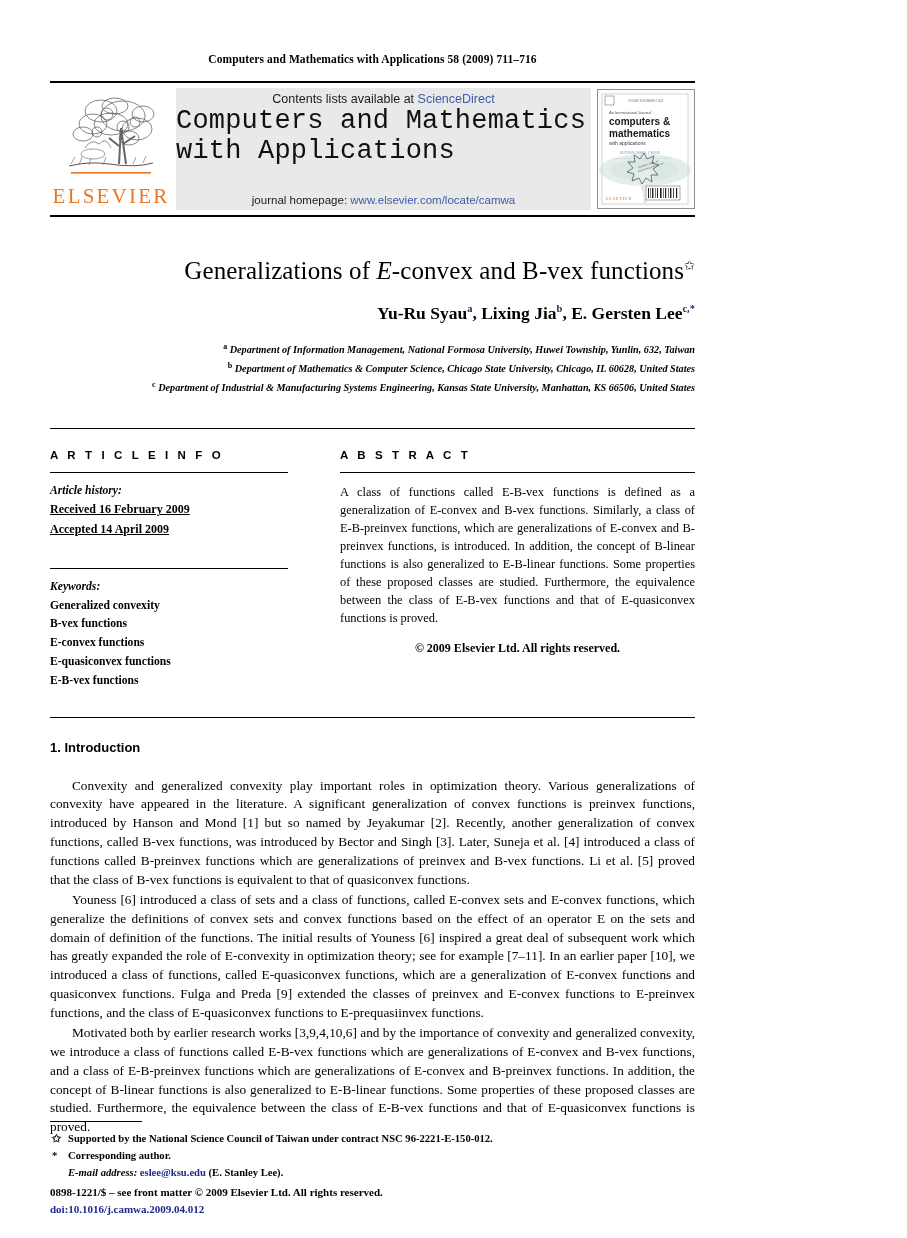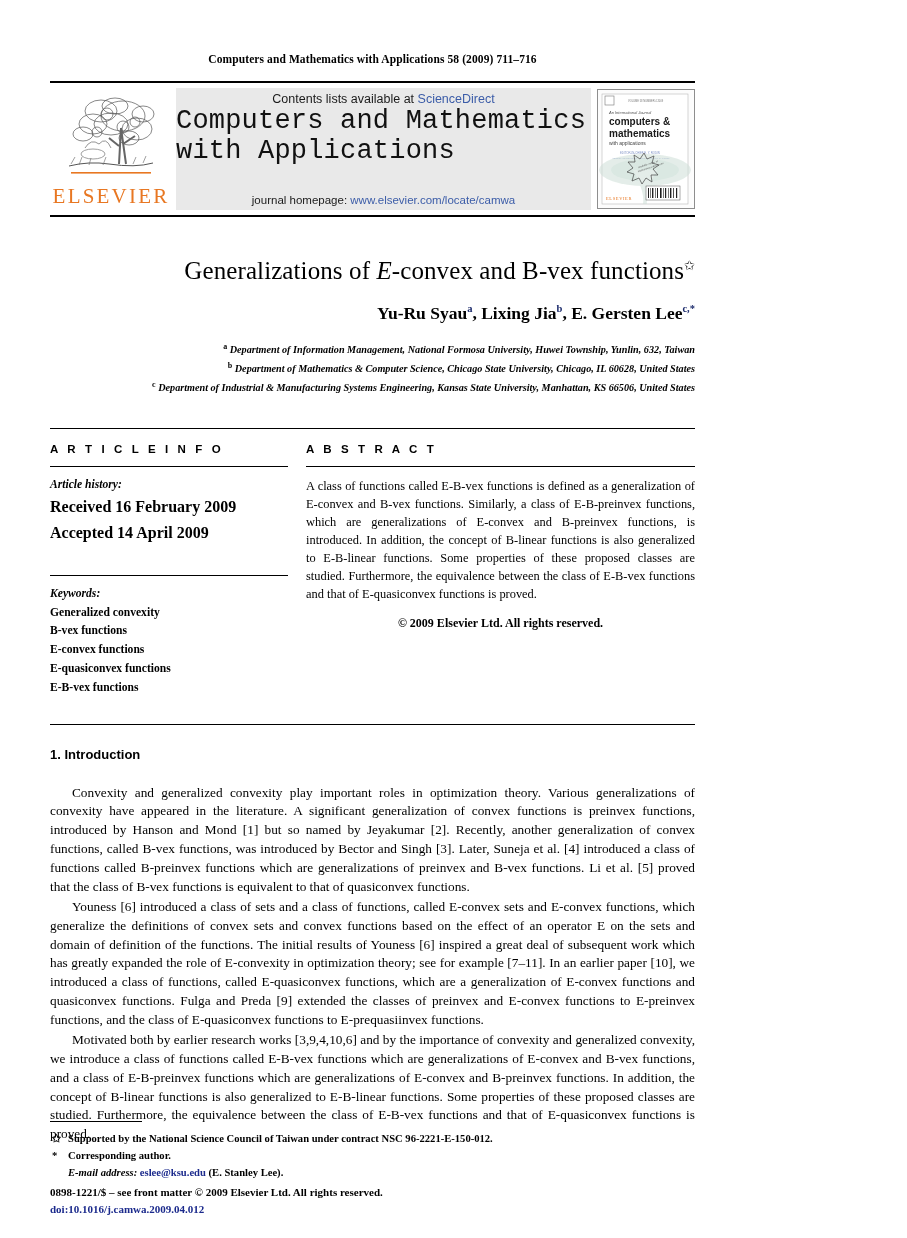--- a/index.html
+++ b/index.html
@@ -123,42 +123,42 @@
     font-style: italic;
     font-weight: bold;
     line-height: 1.75;
   }
   .affil sup { font-style: normal; font-size: 8px; vertical-align: super; }
 
   
   .info-abstract {
     margin: 30px 50px 0 50px;
     display: flex;
-    gap: 18px;
+    gap: 52px;
     border-top: 1.2px solid #000;
-    padding-top: 14px;
+    padding-top: 20px;
   }
   .col-info { flex: 0 0 238px; }
   .col-abstract { flex: 1 1 auto; }
   .sec-head {
     font-family: "Liberation Sans", sans-serif;
     font-size: 11.5px;
     font-weight: bold;
     letter-spacing: 3.1px;
     margin-bottom: 11px;
   }
   .rule { border-top: 1.2px solid #000; }
   .info-body { padding-top: 9px; }
   .info-label {
     font-style: italic;
     font-weight: bold;
     font-size: 11.6px;
     line-height: 1.6;
   }
-  .info-line { font-size: 16px; font-weight: bold; line-height: 1.62; }
+  .info-line { font-size: 12px; font-weight: bold; line-height: 1.62; text-decoration: underline; }
   .kw-block { margin-top: 20px; padding-top: 9px; }
   .kw-item { font-size: 11.6px; font-weight: bold; line-height: 1.62; }
   .abstract-body { padding-top: 10px; }
   .abstract-text {
     font-size: 12.4px;
     font-weight: normal;
     line-height: 1.46;
     text-align: justify;
   }
   .copyline {

